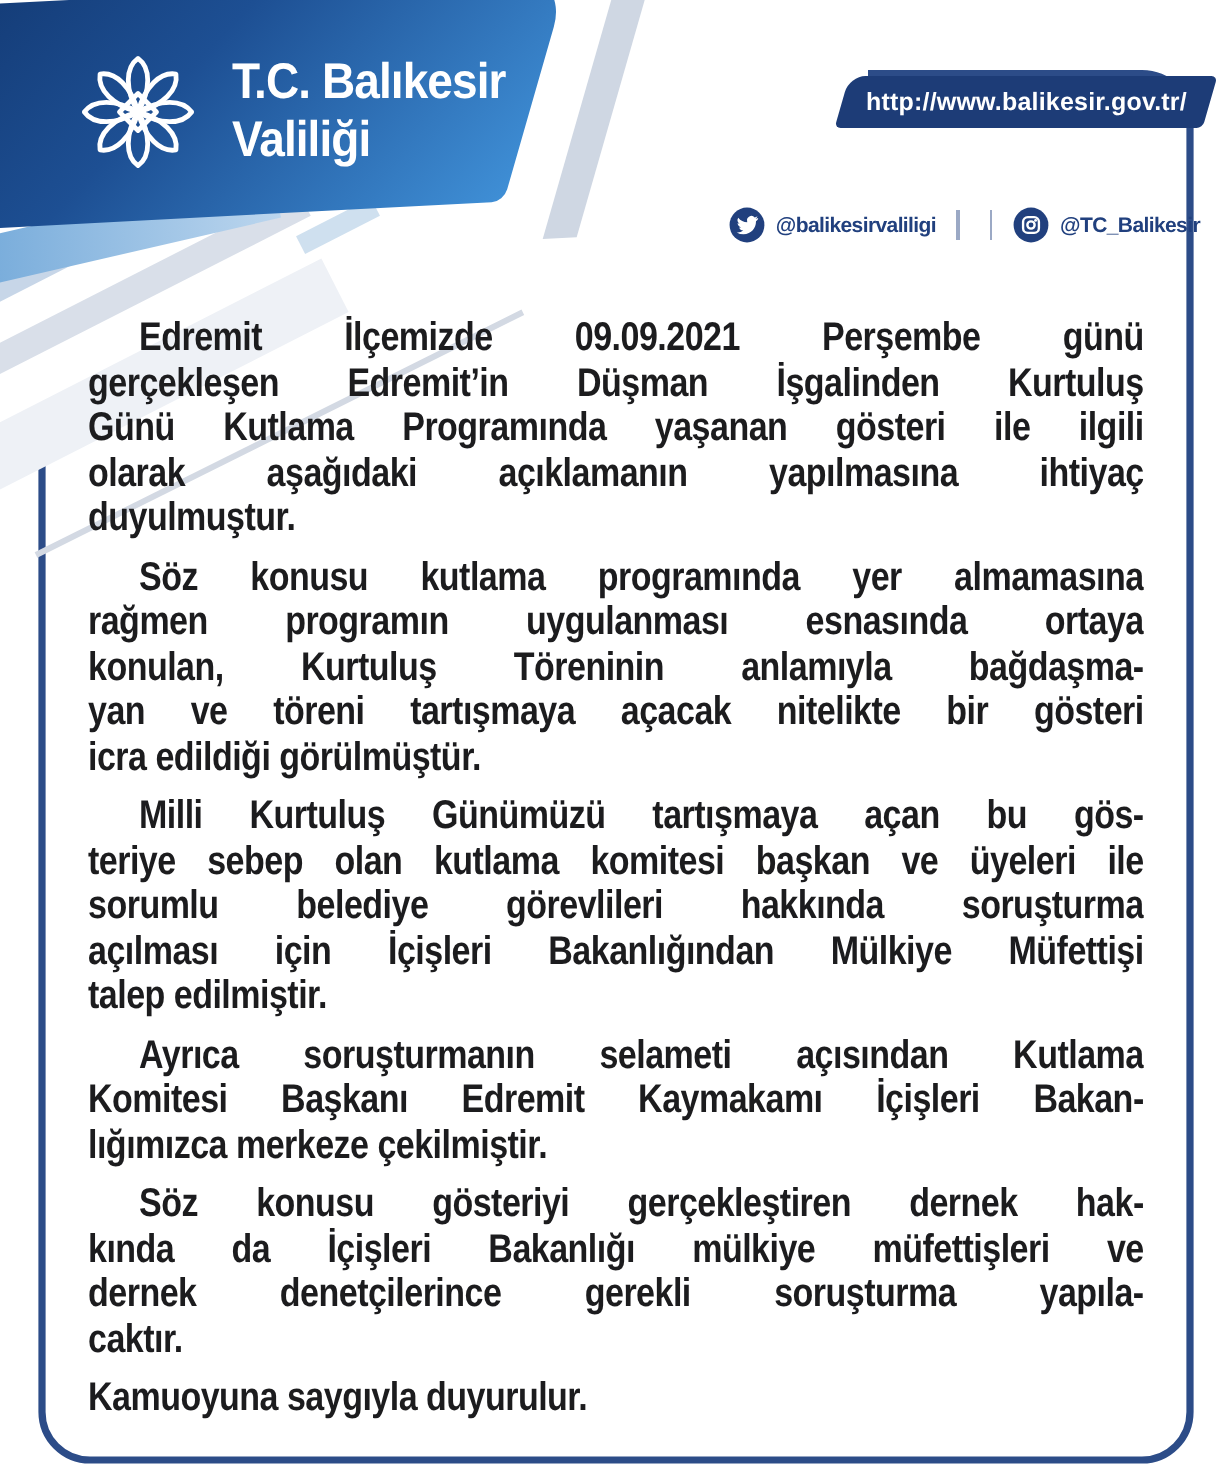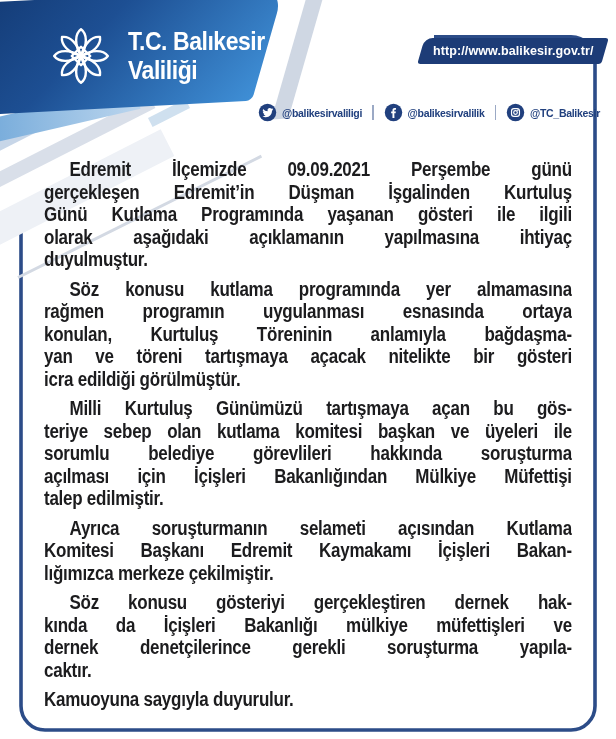--- a/index.html
+++ b/index.html
@@ -23,21 +23,21 @@
 
   
   .header-band {
     position:absolute; z-index:3; left:-80px; top:6px; width:365px; height:112px;
     transform:rotate(-3deg) skewX(-19deg); transform-origin:top left;
     border-radius:0 26px 6px 30px;
     background:linear-gradient(125deg,#10336a 0%, #1d4f93 48%, #3f8fd6 100%);
   }
   .header-inner {
     position:absolute; z-index:4; left:0; top:0; width:300px; height:112px;
-    display:flex; align-items:center; gap:10px; padding-left:44px; box-sizing:border-box;
+    display:flex; align-items:center; gap:10px; padding-left:32px; box-sizing:border-box;
   }
   .logo-box { width:74px; height:74px; flex:0 0 auto; }
   .org-name {
     color:#ffffff; font-weight:bold; font-size:25px; line-height:29px;
     letter-spacing:-0.5px; transform:scaleX(0.92); transform-origin:left center;
   }
 
   
   .url-ribbon {
     position:absolute; z-index:5; left:421px; top:38px; width:184px; height:26px;
@@ -124,27 +124,20 @@
 
   <div class="social-row">
     <span class="social-item">
       <svg class="sicon" viewBox="0 0 24 24">
         <circle cx="12" cy="12" r="11" fill="#21407e"></circle>
         <path fill="#ffffff" d="M19 7.6c-.5.22-1 .38-1.6.46.57-.35 1-.9 1.2-1.55-.53.32-1.12.55-1.75.68A2.77 2.77 0 0 0 12.1 9.7c0 .22.02.43.07.63a7.9 7.9 0 0 1-5.72-2.9 2.77 2.77 0 0 0 .86 3.7c-.45-.02-.88-.14-1.25-.35v.03c0 1.35.96 2.47 2.22 2.73-.23.06-.48.1-.73.1-.18 0-.35-.02-.52-.05a2.78 2.78 0 0 0 2.59 1.93 5.56 5.56 0 0 1-3.44 1.18c-.22 0-.44-.01-.66-.04a7.85 7.85 0 0 0 4.25 1.25c5.1 0 7.9-4.23 7.9-7.9v-.36c.54-.39 1-.88 1.33-1.45z"></path>
       </svg>
       <span class="social-handle">@balikesirvaliligi</span>
     </span>
     <span class="social-sep"></span>
-    <span class="social-item">
-      <svg class="sicon" viewBox="0 0 24 24">
-        <circle cx="12" cy="12" r="11" fill="#21407e"></circle>
-        <path fill="#ffffff" d="M13.2 19h-2.5v-6.1H9v-2.2h1.7V9.2c0-1.8 1.1-2.9 2.8-2.9.8 0 1.4.06 1.6.09v2h-1.1c-.9 0-1 .42-1 1.03v1.28h2l-.3 2.2h-1.7z"></path>
-      </svg>
-      <span class="social-handle">@balikesirvalilik</span>
-    </span>
     <span class="social-sep"></span>
     <span class="social-item">
       <svg class="sicon" viewBox="0 0 24 24">
         <circle cx="12" cy="12" r="11" fill="#21407e"></circle>
         <rect x="7" y="7" width="10" height="10" rx="3" fill="none" stroke="#ffffff" stroke-width="1.5"></rect>
         <circle cx="12" cy="12" r="2.3" fill="none" stroke="#ffffff" stroke-width="1.5"></circle>
         <circle cx="14.9" cy="9.1" r="0.9" fill="#ffffff"></circle>
       </svg>
       <span class="social-handle">@TC_Balikesir</span>
     </span>

